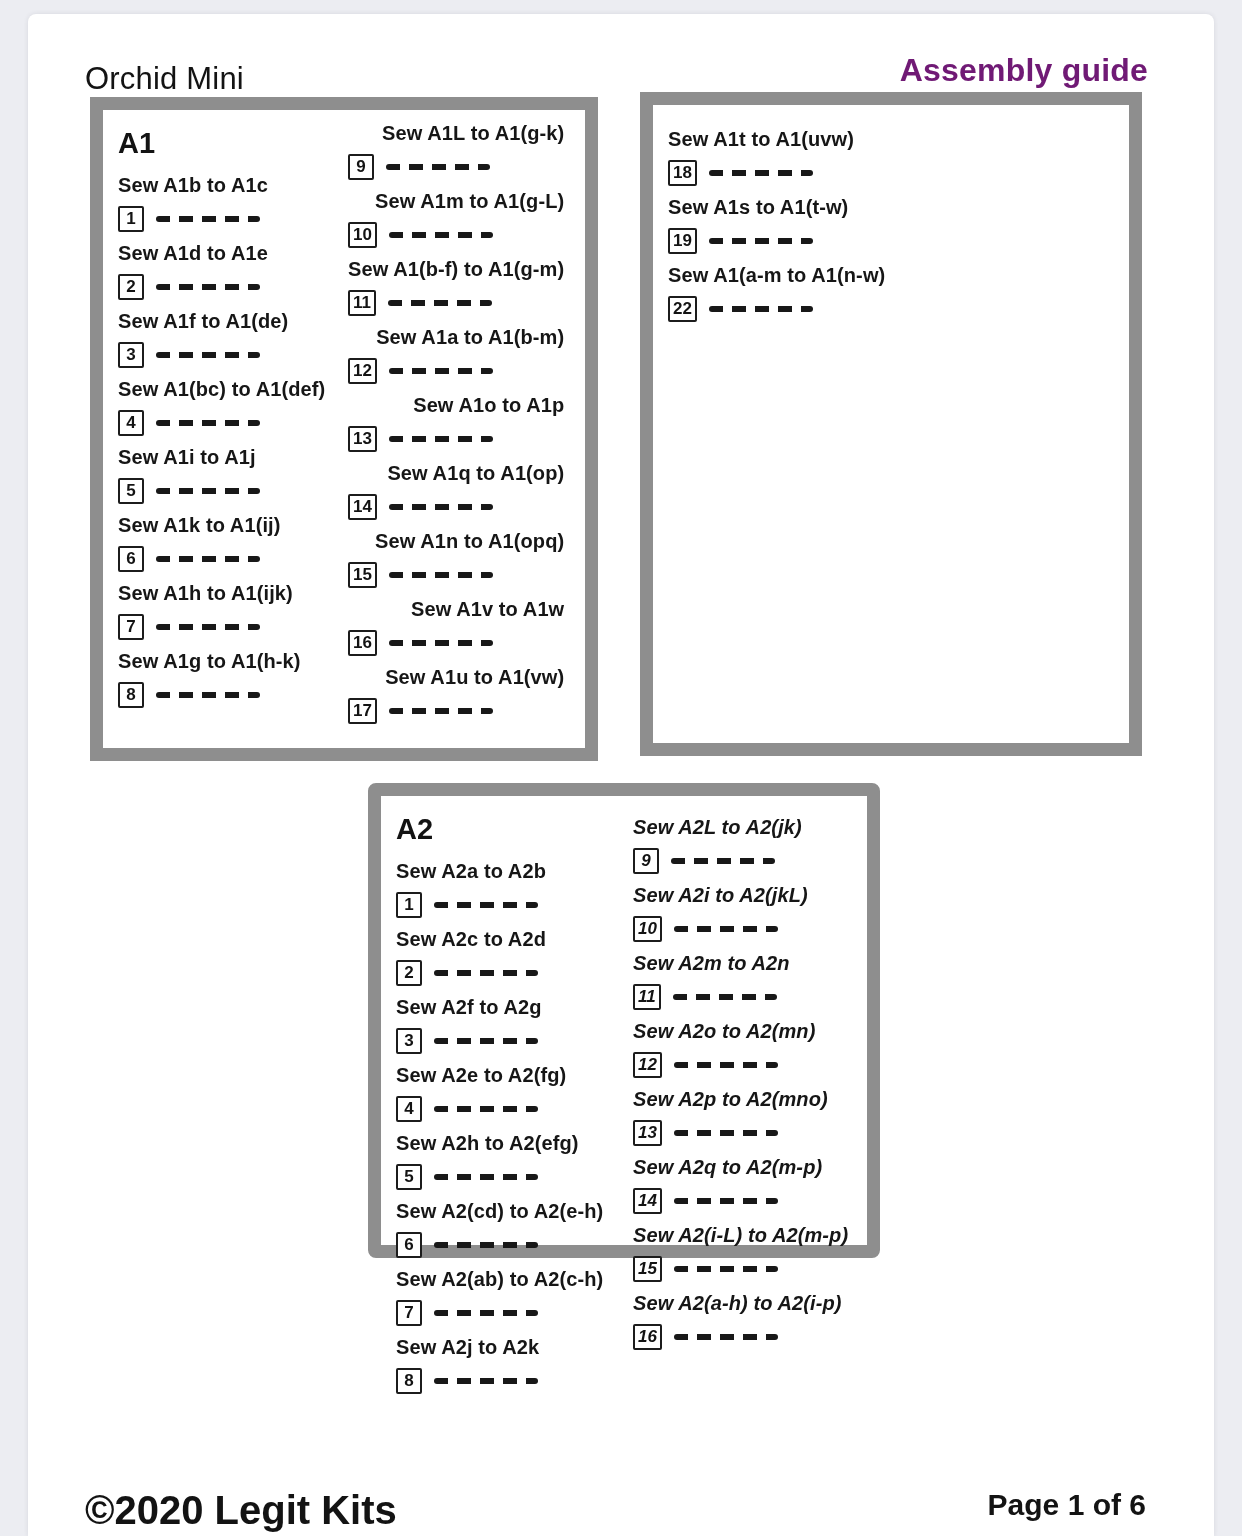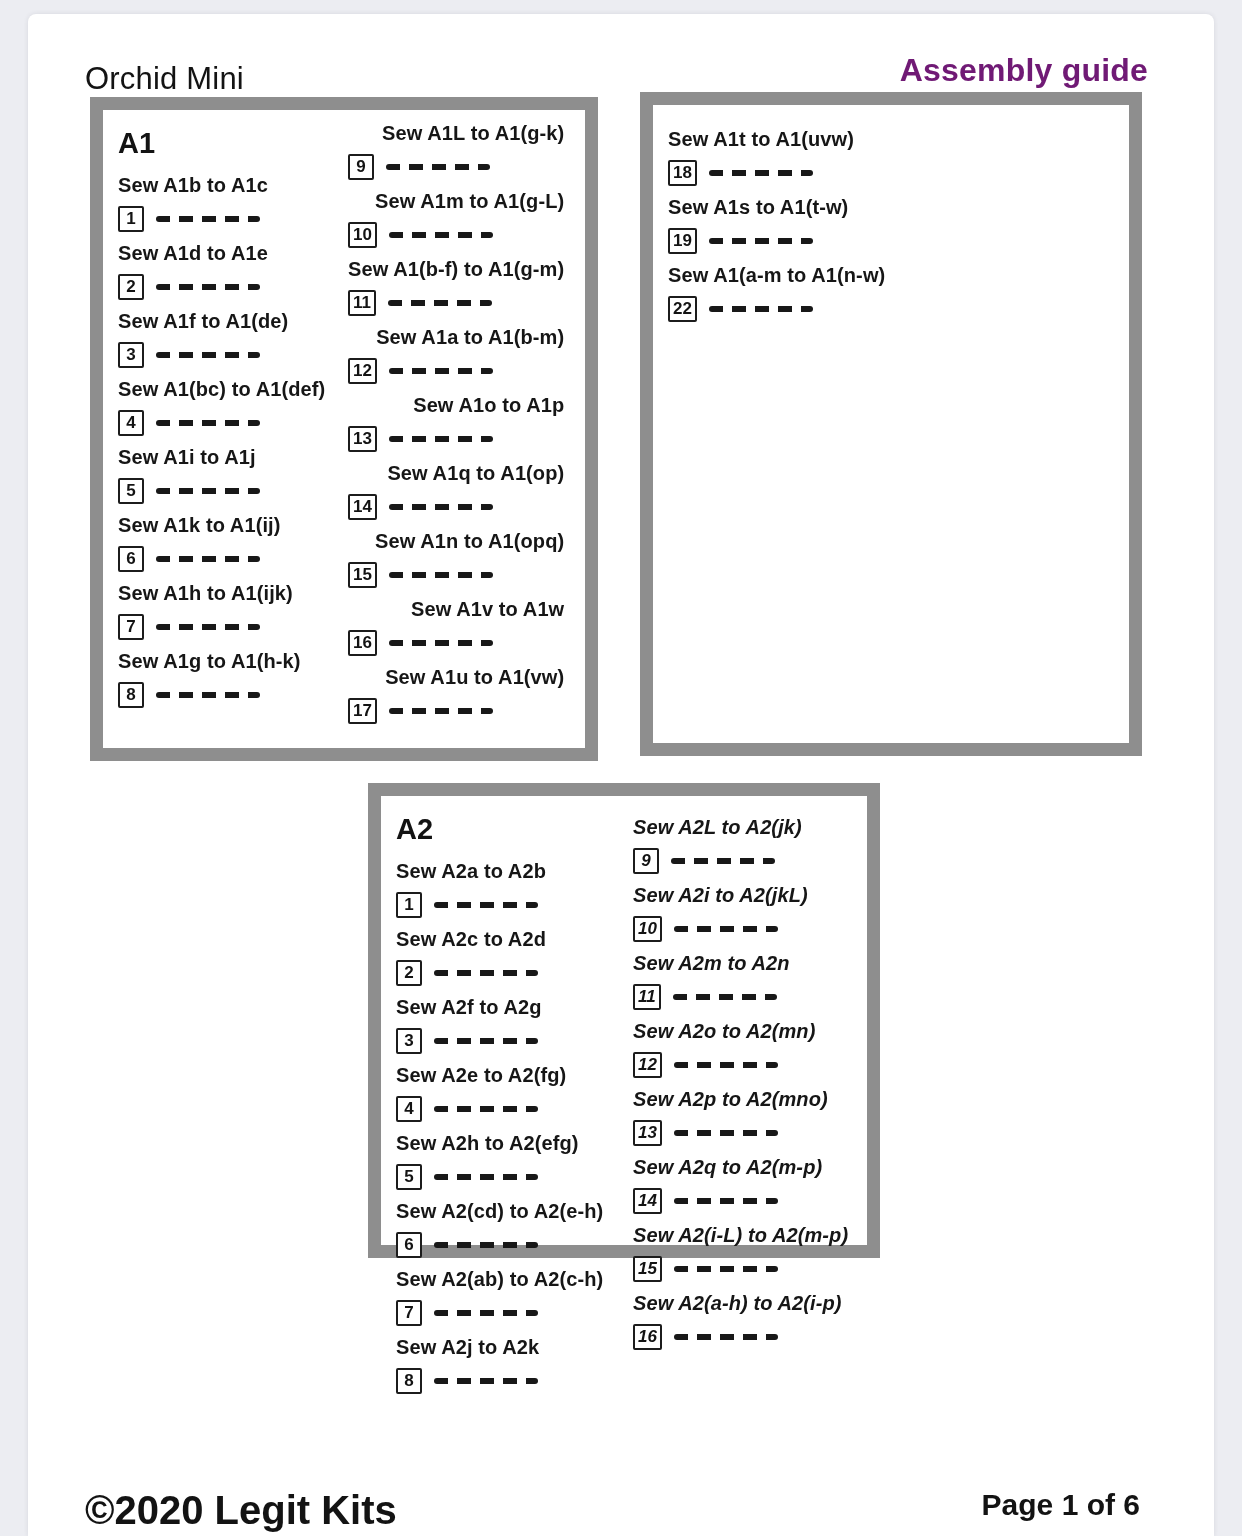--- a/index.html
+++ b/index.html
@@ -43,21 +43,21 @@
   }
   .stepbox {
     position: absolute;
     box-sizing: border-box;
     border: 13px solid #8e8e8e;
     background: #ffffff;
     padding: 12px 26px 12px 15px;
   }
   .box-a1   { left: 62px;  top: 83px;  width: 508px; height: 664px; }
   .box-a1b  { left: 612px; top: 78px;  width: 502px; height: 664px; }
-  .box-a2   { left: 340px; top: 769px; width: 512px; height: 475px; }
+  .box-a2   { left: 340px; top: 769px; width: 512px; height: 475px; border-radius: 8px; }
   .cols { display: flex; }
   .col { box-sizing: border-box; }
   .box-a1 .col-0 { width: 230px; flex: 0 0 230px; }
   .box-a1 .col-1 { flex: 1; text-align: right; }
   .box-a2 .col-0 { width: 237px; flex: 0 0 237px; }
   .box-a2 .col-1 { flex: 1; padding-top: 8px; font-style: italic; }
   .box-a1b .col-0 { padding-top: 11px; }
   .box-heading {
     font-size: 29px;
     line-height: 30px;
@@ -107,21 +107,21 @@
   .doc-footer-left {
     position: absolute;
     left: 57px;
     top: 1474px;
     font-size: 40px;
     font-weight: 800;
     color: #131313;
   }
   .doc-footer-right {
     position: absolute;
-    right: 74px;
+    right: 68px;
     top: 1474px;
     font-size: 30px;
     font-weight: 800;
     color: #131313;
   }
 </style>
 </head>
 <body>
 
 <div class="paper">

